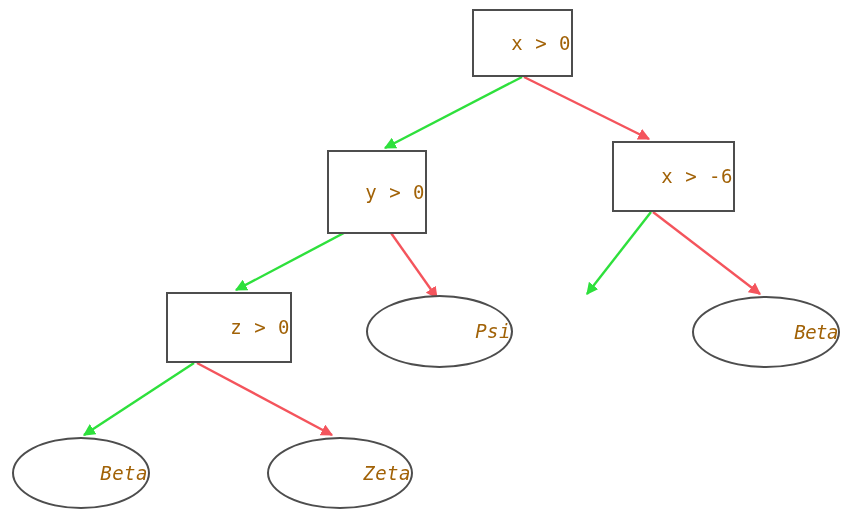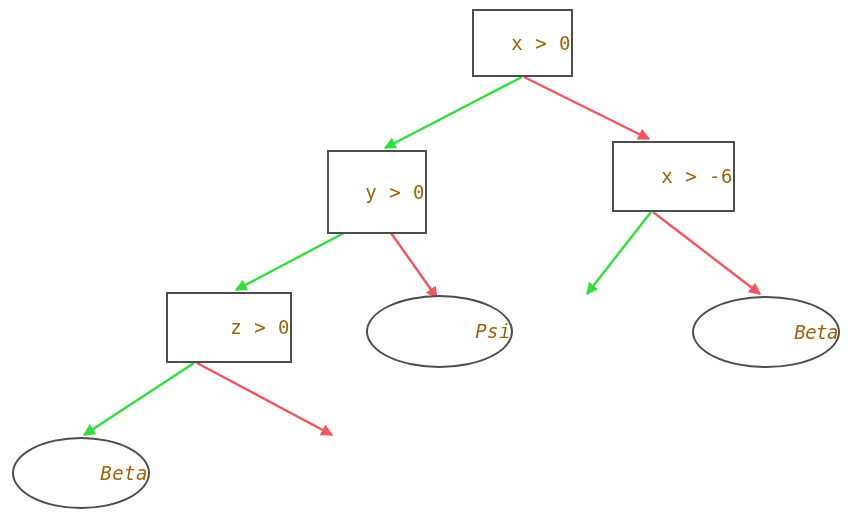--- a/index.html
+++ b/index.html
@@ -103,14 +103,17 @@
 
 
   <div class="node node-leaf leaf-gamma" style="left:692px; top:296px; width:148px; height:72px;">
     <span class="node-label">Beta</span>
   </div>
 
   <div class="node node-leaf" style="left:12px; top:437px; width:138px; height:72px;">
     <span class="node-label">Beta</span>
   </div>
 
+  <div class="node node-leaf" style="left:267px; top:437px; width:146px; height:72px;">
+    <span class="node-label">Zeta</span>
+  </div>
 
 </div>
 
 </body></html>

